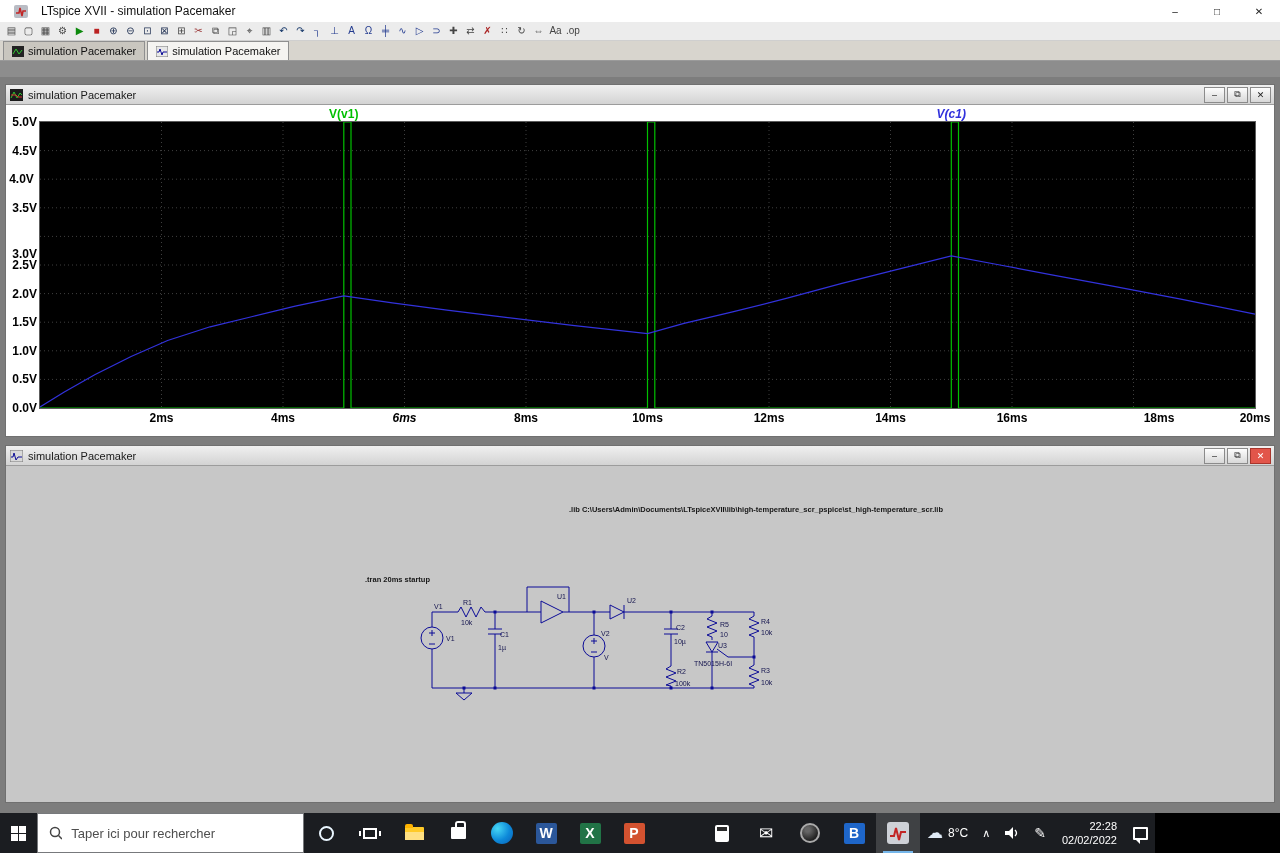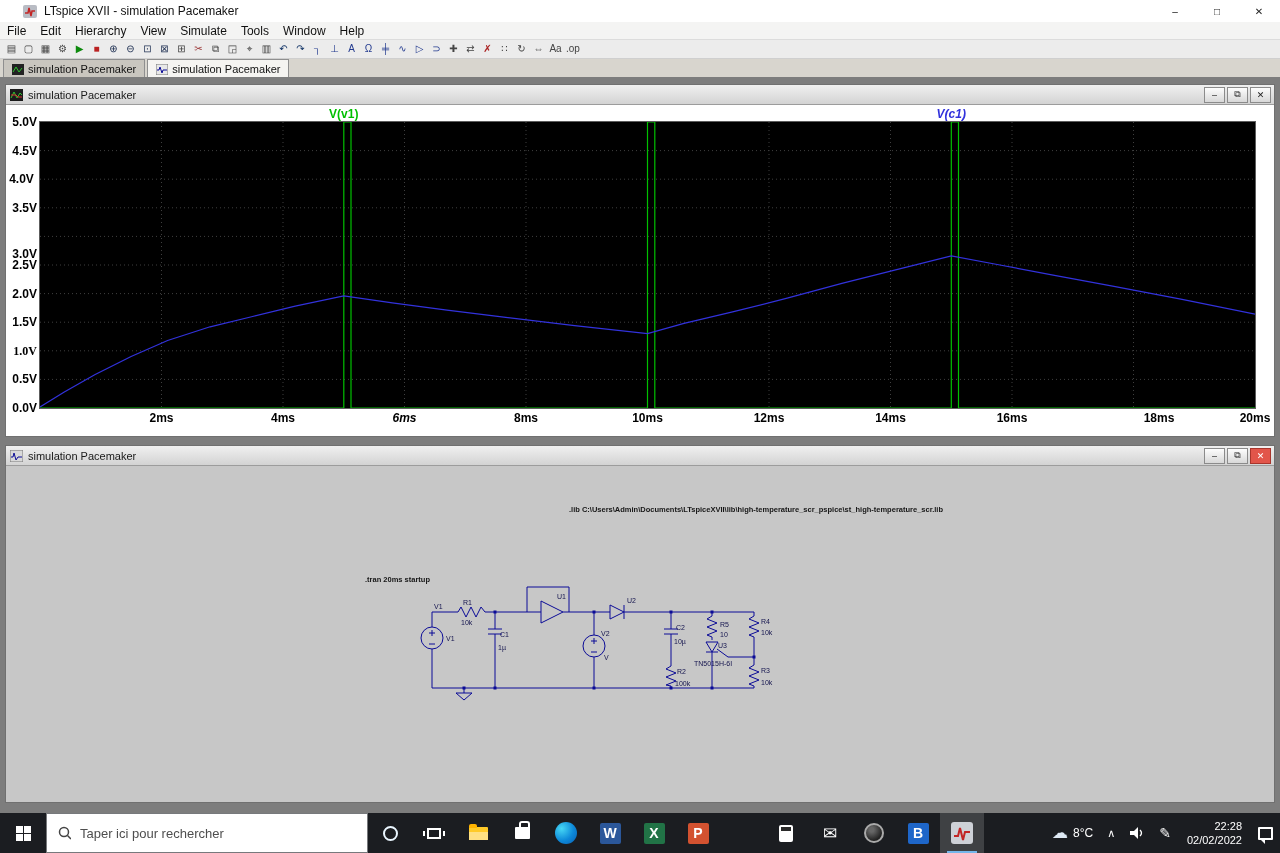--- a/index.html
+++ b/index.html
@@ -1,21 +1,21 @@
 <!DOCTYPE html>
 <html><head>
 <meta charset="utf-8">
 <style>
   *{margin:0;padding:0;box-sizing:border-box}
   html,body{width:1280px;height:853px;overflow:hidden;background:#000;
     font-family:"Liberation Sans",sans-serif}
   .app{position:absolute;top:0;left:0;width:1280px;height:813px;background:#8d8d8d}
 
   
-  .titlebar{height:22px;background:#fff;display:flex;align-items:center;gap:6px;padding-left:23px}
+  .titlebar{height:22px;background:#fff;display:flex;align-items:center;gap:12px;padding-left:14px}
   .titlebar .title{font-size:12px;color:#111}
   .win-controls{margin-left:auto;display:flex;height:100%}
   .win-btn{width:42px;height:100%;border:none;background:#fff;font-size:10px;color:#222;
     display:flex;align-items:center;justify-content:center;font-family:inherit}
   .menubar{height:18px;background:#f4f4f3;border-bottom:1px solid #dcdcdc;display:flex;align-items:center;font-size:12px;color:#111}
   .menu-item{padding:0 7px;height:100%;display:flex;align-items:center;cursor:default}
   .toolbar{height:19px;background:#ececec;border-bottom:1px solid #cfcfcf;display:flex;align-items:center;padding-left:3px}
   .tbtn{min-width:17px;height:17px;border:1px solid transparent;background:transparent;padding:0 1px;
     font-size:10px;line-height:1;display:flex;align-items:center;justify-content:center;color:#444;font-family:inherit}
   .tbtn span{pointer-events:none}
@@ -46,21 +46,21 @@
   .trace-labels span{position:absolute;top:2px;transform:translateX(-50%);font-size:12px;font-weight:bold}
 
   
   .sch-content{position:relative;width:1268px;height:336px;background:#c7c7c7;overflow:hidden}
   .sch-svg line,.sch-svg polyline,.sch-svg polygon,.sch-svg circle{stroke:#0b0b97;fill:none;stroke-width:1}
   .sch-svg .dot{fill:#0b0b97;stroke:none}
   .sch-svg text{fill:#14144e;font-size:7px;font-family:"Liberation Sans",sans-serif}
   .sch-svg text.directive{fill:#161616;font-size:7.5px;font-weight:bold}
 
   
-  .taskbar{position:absolute;left:0;top:813px;width:1280px;height:40px;background:#1b1d21;display:flex;align-items:center;color:#fff}
+  .taskbar{position:absolute;left:0;top:813px;width:1155px;height:40px;background:#1b1d21;display:flex;align-items:center;color:#fff}
   .start{width:46px;height:40px;background:transparent;border:none;display:flex;align-items:center;justify-content:center}
   .winlogo{display:grid;grid-template-columns:7px 7px;grid-template-rows:7px 7px;gap:1px}
   .winlogo span{background:#fff;width:7px;height:7px}
   .search{width:322px;height:40px;background:#fff;border:1px solid #77797c;display:flex;align-items:center;gap:9px;padding:0 11px}
   .search input{border:none;outline:none;background:transparent;font-size:13px;color:#222;width:100%;font-family:inherit}
   .search input::placeholder{color:#4e4e4e}
   .tb-apps{display:flex;height:100%}
   .tb-app{width:44px;height:40px;display:flex;align-items:center;justify-content:center;position:relative}
   .tb-app.active{background:rgba(255,255,255,.16)}
   .tb-app.active::after{content:"";position:absolute;bottom:0;left:7px;right:7px;height:2px;background:#75b6ea}
@@ -97,30 +97,20 @@
         <rect x="0" y="1" width="14" height="13" rx="2" fill="#b9bcc4"></rect>
         <polyline points="2,9 5,9 6,4 8,12 9,7 12,7" fill="none" stroke="#c22525" stroke-width="1.5"></polyline>
       </svg>
     <span class="title">LTspice XVII - simulation Pacemaker</span>
     <div class="win-controls">
       <button class="win-btn">–</button>
       <button class="win-btn">□</button>
       <button class="win-btn">✕</button>
     </div>
   </div>
-  <div class="menubar">
-      <span class="menu-item">File</span>
-      <span class="menu-item">Edit</span>
-      <span class="menu-item">Hierarchy</span>
-      <span class="menu-item">View</span>
-      <span class="menu-item">Simulate</span>
-      <span class="menu-item">Tools</span>
-      <span class="menu-item">Window</span>
-      <span class="menu-item">Help</span>
-    </div>
   <div class="toolbar">
       <button class="tbtn">
         <span>▤</span>
       </button>
       <button class="tbtn">
         <span>▢</span>
       </button>
       <button class="tbtn">
         <span>▦</span>
       </button>
@@ -258,21 +248,21 @@
           </div>
         <div>
             <span class="ytick" style="top: 10px;">5.0V</span>
             <span class="ytick" style="top: 38.6px;">4.5V</span>
             <span class="ytick" style="top: 67.2px; text-align: center;">4.0V</span>
             <span class="ytick" style="top: 95.8px;">3.5V</span>
             <span class="ytick" style="top: 142px;">3.0V</span>
             <span class="ytick" style="top: 153px;">2.5V</span>
             <span class="ytick" style="top: 181.6px;">2.0V</span>
             <span class="ytick" style="top: 210.2px;">1.5V</span>
-            <span class="ytick" style="top: 238.8px; font-family: Liberation Serif, serif;">1.0V</span>
+            <span class="ytick" style="top: 238.8px;">1.0V</span>
             <span class="ytick" style="top: 267.4px;">0.5V</span>
             <span class="ytick" style="top: 296px;">0.0V</span>
           </div>
         <div class="plot">
           <svg width="1215" height="286" viewBox="0 0 1215 286">
               <line class="gridline" x1="121.5" y1="0" x2="121.5" y2="286"></line>
               <line class="gridline" x1="243.0" y1="0" x2="243.0" y2="286"></line>
               <line class="gridline" x1="364.5" y1="0" x2="364.5" y2="286"></line>
               <line class="gridline" x1="486.0" y1="0" x2="486.0" y2="286"></line>
               <line class="gridline" x1="607.5" y1="0" x2="607.5" y2="286"></line>

